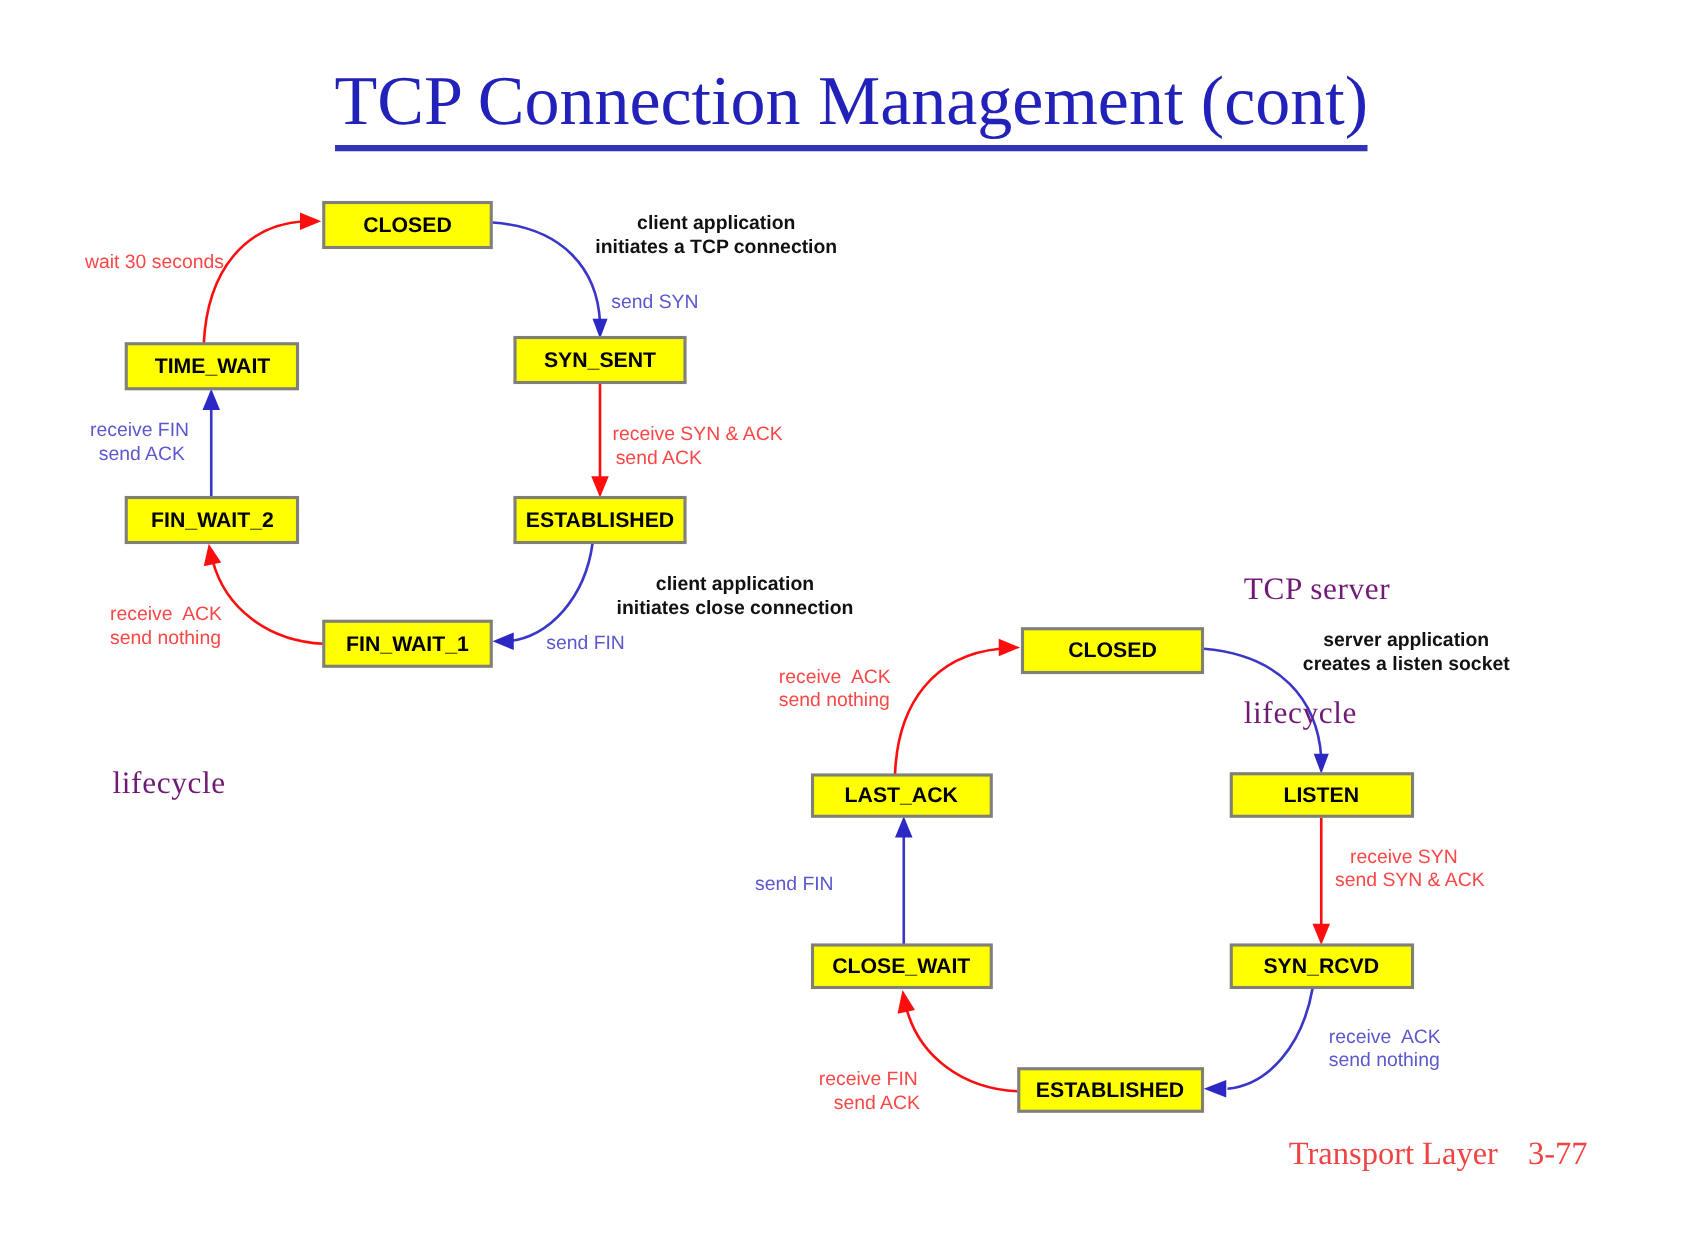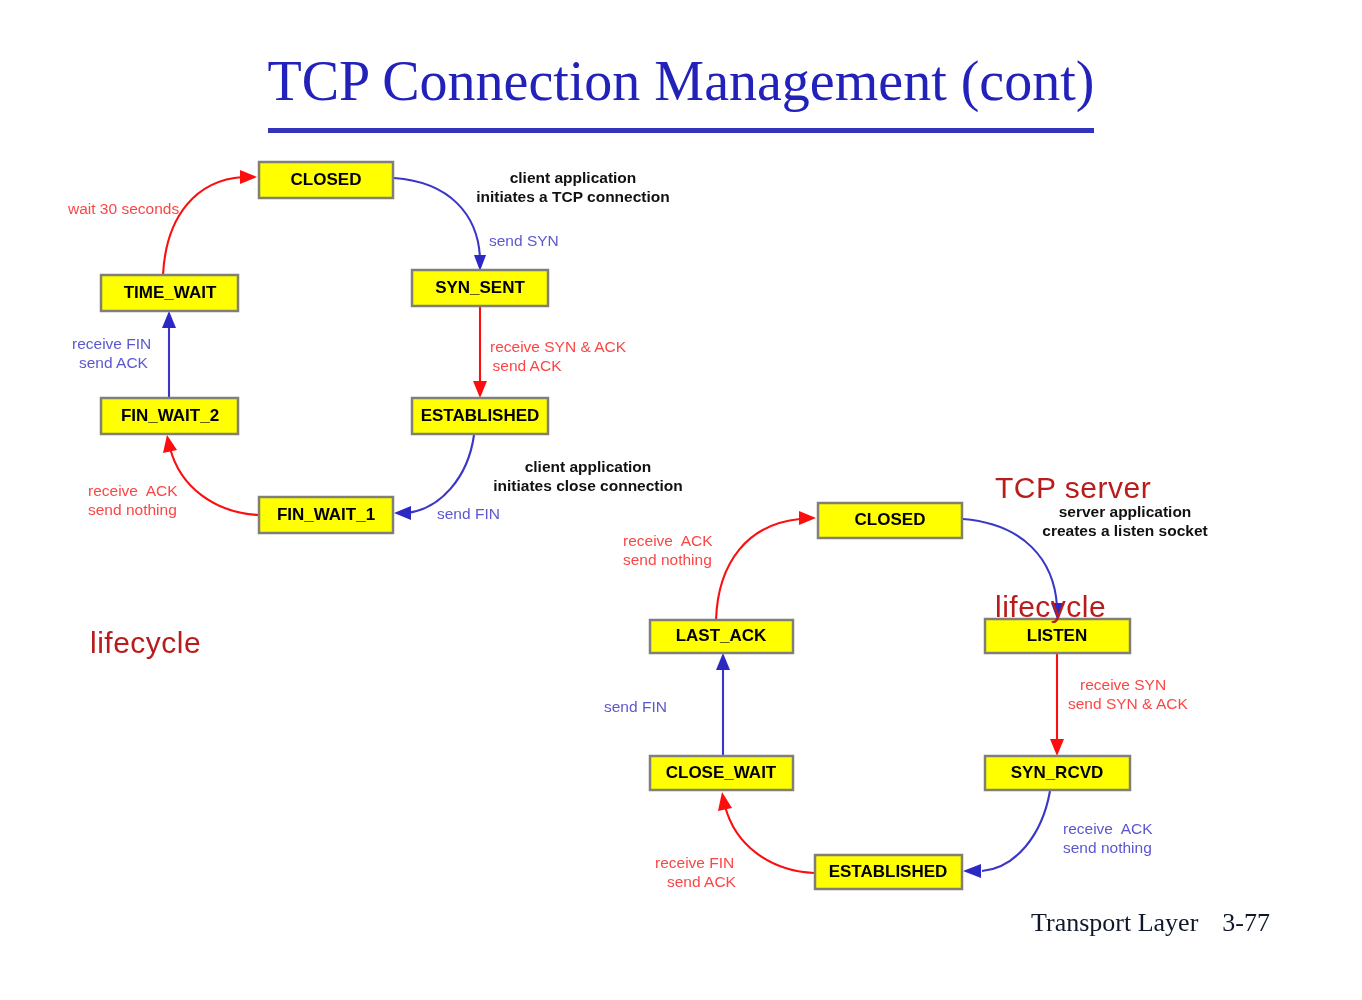--- a/index.html
+++ b/index.html
@@ -31,42 +31,42 @@
     text-align: center;
     font-family: "Liberation Serif", "DejaVu Serif", serif;
     font-size: 56px;
     line-height: 1.05;
     color: #2222bb;
     letter-spacing: 0px;
     white-space: nowrap;
   }
   .slide-title .tx {
     border-bottom: 5px solid #3333bb;
-    padding-bottom: 16px;
+    padding-bottom: 4px;
   }
 
   
   .footer {
     position: absolute;
     right: 92px;
     top: 908px;
     font-family: "Liberation Serif", "DejaVu Serif", serif;
     font-size: 26px;
-    color: #0f172a;
+    color: #ef4444;
     white-space: nowrap;
   }
   .footer .gap { display: inline-block; width: 24px; }
 
   
   .lifecycle-caption {
     position: absolute;
-    font-family: Liberation Sans, sans-serif;
-    font-size: 30px;
+    font-family: Liberation Serif, serif;
+    font-size: 25px;
     line-height: 1.32;
-    color: #b91c1c;
+    color: #701a75;
     letter-spacing: 0.5px;
     white-space: pre;
   }
   #caption-client { left: 90px; top: 544px; }
   #caption-server { left: 995px; top: 389px; }
 
   
   #diagram {
     position: absolute;
     left: 0; top: 0;

